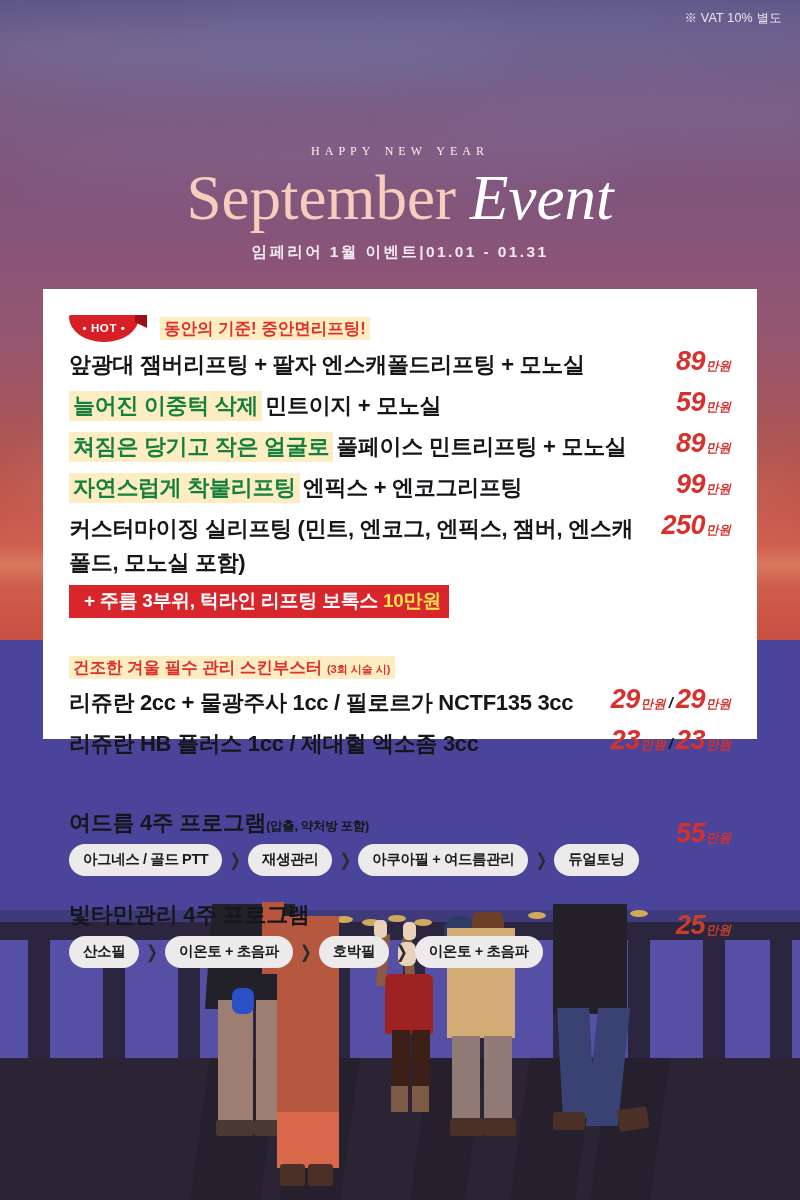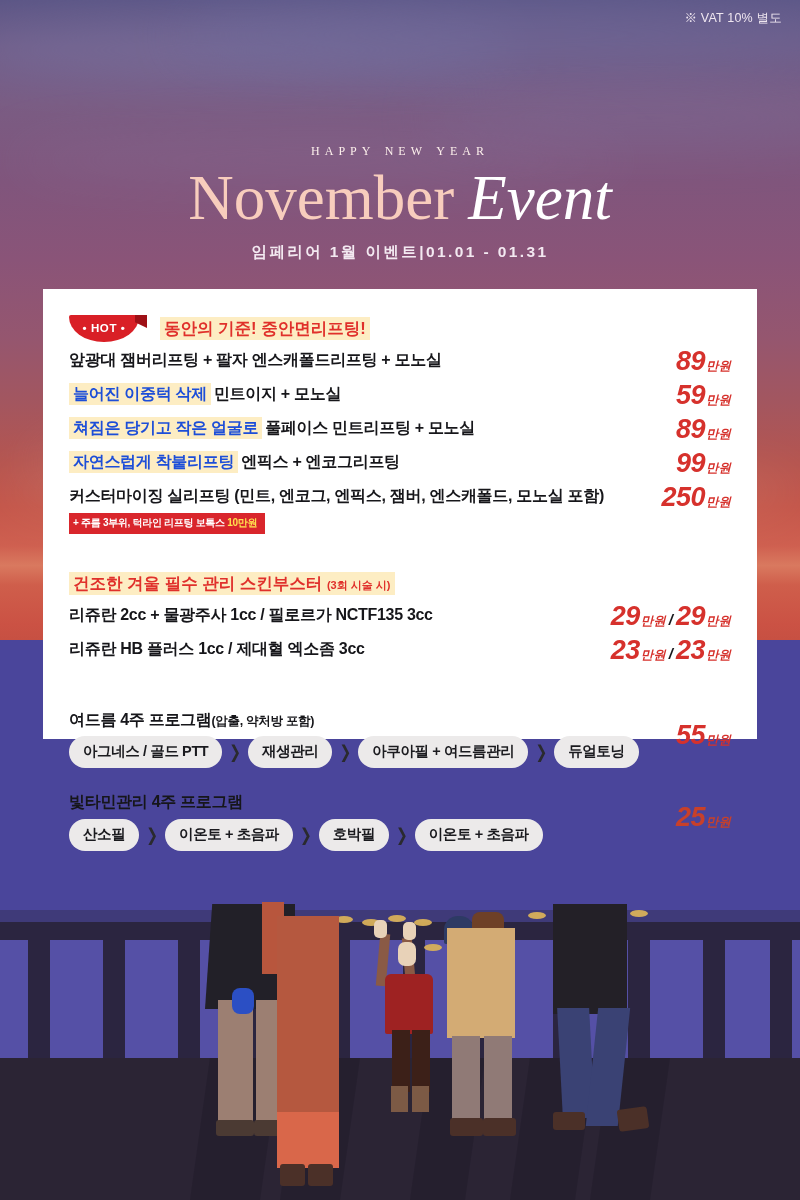--- a/index.html
+++ b/index.html
@@ -207,29 +207,29 @@
     color: #e0302b;
     font-weight: 700;
     font-size: 16.5px;
     padding: 2px 4px 3px 4px;
     display: inline;
     line-height: 1.5;
   }
   .hl-sm { font-size: 11px; font-weight: 700; }
 
   .item-text {
-    font-size: 16px;
+    font-size: 22px;
     font-weight: 700;
     color: #16161a;
     letter-spacing: -.3px;
     line-height: 1.55;
   }
   .item-text .lead {
     background: #fdedc3;
-    color: #1d4ed8;
+    color: #15803d;
     padding: 2px 4px 3px 4px;
     margin-right: 3px;
   }
   .note-sm {
     font-size: 12.5px; font-weight: 700; color: #16161a; letter-spacing: -.3px;
   }
 
   
   .price { color: #d6312c; white-space: nowrap; line-height: 1; font-style: italic; }
   .price .num { font-size: 27px; font-weight: 700; letter-spacing: -.5px;
@@ -237,23 +237,23 @@
   .price .unit { font-size: 12.5px; font-weight: 700; margin-left: 1px; }
   .price .sep { color: #16161a; font-size: 15px; font-weight: 700; margin: 0 3px; }
   .price .pre { color: #16161a; font-size: 12.5px; font-weight: 700; margin-right: 3px; }
   .price-25 .num, .price-25 .unit { color: #c8402a; }
 
   
   .red-banner {
     display: inline-block;
     background: #d9262c;
     color: #ffffff;
-    font-size: 10px;
+    font-size: 19px;
     font-weight: 700;
-    padding: 3px 8px 4px 4px;
+    padding: 3px 8px 4px 15px;
     letter-spacing: -.3px;
     margin-top: 4px;
   }
   .red-banner .hi { color: #ffe24f; }
 
   
   .chips {
     display: flex; align-items: center; flex-wrap: nowrap;
     gap: 7px; margin-top: 4px;
   }
@@ -374,21 +374,21 @@
       <div class="shape" style="left:553px; top:222px; width:32px; height:18px; background:#4b3028; border-radius:3px;"></div>
       <div class="shape" style="left:618px; top:218px; width:30px; height:22px; background:#4b3028; border-radius:3px; transform:rotate(-8deg);"></div>
     </div>
   </div>
 
   <div class="vat-note">※ VAT 10% 별도</div>
 
   <div class="title-block">
     <div class="hny">HAPPY NEW YEAR</div>
     <div class="main-title">
-      <span class="t-january">November</span><span style="display:inline-block;width:14px"></span><span class="t-event">Event</span>
+      <span class="t-january">September</span><span style="display:inline-block;width:14px"></span><span class="t-event">Event</span>
     </div>
     <div class="subtitle">임페리어 1월 이벤트|01.01 - 01.31</div>
   </div>
 
   <div class="card">
 
     <div class="section">
       <div class="hot-line">
         <div class="hot-badge">
           <div class="ribbon"></div>

